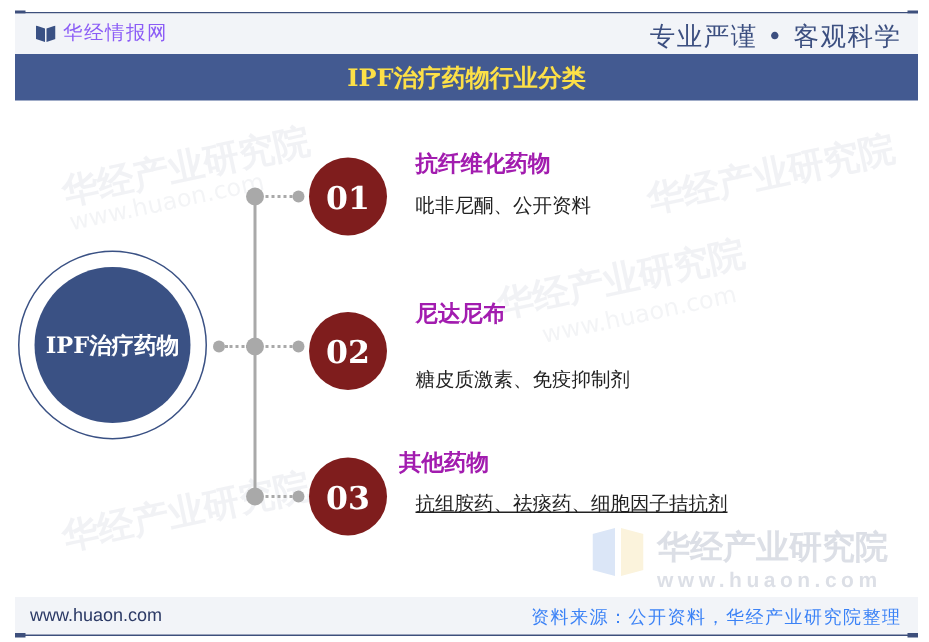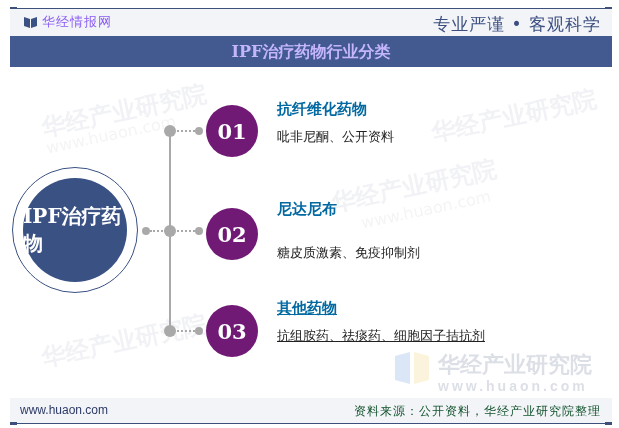--- a/index.html
+++ b/index.html
@@ -4,35 +4,35 @@
 <style>
   html, body { margin:0; padding:0; }
   body { width:619px; height:428px; position:relative; overflow:hidden; background:#ffffff; font-family:"DejaVu Sans", sans-serif; }
   .abs { position:absolute; }
   .topline { left:10px; top:8px; width:602px; height:1px; background:#3d4f7c; }
   .endcap { width:7px; height:3px; background:#3d4f7c; }
   .header { left:10px; top:9px; width:602px; height:27px; background:#f2f4f8; }
   .brand-icon { left:24px; top:17px; width:13px; height:11px; }
   .brand-text { left:42px; top:13px; font-size:13px; color:#8b5cf6; letter-spacing:1px; }
   .slogan { right:18px; top:13px; font-size:17px; color:#3c4f80; letter-spacing:1px; }
-  .titlebar { left:10px; top:36px; width:602px; height:31px; background:#435a91; color:#c4b5fd; text-align:center; font-family:"DejaVu Serif", serif; font-weight:bold; font-size:16px; line-height:31px; }
+  .titlebar { left:10px; top:36px; width:602px; height:31px; background:#435a91; color:#fde047; text-align:center; font-family:"DejaVu Serif", serif; font-weight:bold; font-size:16px; line-height:31px; }
   .wm { color:rgba(120,130,160,0.10); font-weight:bold; font-size:24px; transform:rotate(-12deg); white-space:nowrap; }
   .wm-url { color:rgba(120,130,160,0.09); font-size:16px; transform:rotate(-12deg); white-space:nowrap; }
   .big-outer { left:12px; top:167px; width:126px; height:126px; border-radius:50%; border:1px solid #3a5184; box-sizing:border-box; background:#fff; }
-  .big-inner { left:23px; top:178px; width:104px; height:104px; border-radius:50%; background:#3a5184; color:#fff; display:flex; align-items:center; justify-content:center; font-family:"DejaVu Serif", serif; font-weight:bold; font-size:20px; }
+  .big-inner { left:23px; top:178px; width:104px; height:104px; border-radius:50%; background:#3a5184; color:#fff; display:flex; align-items:center; justify-content:center; font-family:"DejaVu Serif", serif; font-weight:bold; font-size:15px; }
   .vline { left:169px; top:131px; width:2px; height:200px; background:#a9a9a9; }
   .dot-lg { width:12px; height:12px; border-radius:50%; background:#a9a9a9; }
   .dot-sm { width:8px; height:8px; border-radius:50%; background:#a9a9a9; }
   .dotted { height:0; border-top:2px dotted #a9a9a9; }
-  .num { width:52px; height:52px; border-radius:50%; background:#701a75; color:#fff; font-family:"DejaVu Serif", serif; font-weight:bold; font-size:21px; display:flex; align-items:center; justify-content:center; }
-  .item-title { font-size:15px; font-weight:bold; color:#0369a1; font-family:"DejaVu Serif", serif; }
+  .num { width:52px; height:52px; border-radius:50%; background:#7f1d1d; color:#fff; font-family:"DejaVu Serif", serif; font-weight:bold; font-size:21px; display:flex; align-items:center; justify-content:center; }
+  .item-title { font-size:15px; font-weight:bold; color:#a21caf; font-family:"DejaVu Serif", serif; }
   .item-desc { font-size:13px; color:#222; }
   .footer { left:10px; top:398px; width:602px; height:25px; background:#f2f4f8; }
   .footer-url { left:20px; top:403px; font-size:12px; color:#2c3a66; font-family:"Liberation Sans", sans-serif; }
-  .footer-src { right:18px; top:403px; font-size:12px; color:#14532d; letter-spacing:1px; }
+  .footer-src { right:18px; top:403px; font-size:12px; color:#3b82f6; letter-spacing:1px; }
   .botline { left:10px; top:423px; width:602px; height:1px; background:#3d4f7c; }
 </style>
 </head>
 <body>
 
 <div class="abs topline"></div>
 <div class="abs endcap" style="left:10px;top:7px;"></div>
 <div class="abs endcap" style="left:605px;top:7px;"></div>
 
 <div class="abs header"></div>
@@ -85,21 +85,21 @@
   </div>
 <div class="abs item-title" style="left:277px;top:200px;">尼达尼布</div>
 <div class="abs item-desc" style="left:277px;top:244px;">糖皮质激素、免疫抑制剂</div>
 
 <div class="abs dot-lg" style="left:164px;top:325px;"></div>
 <div class="abs dotted" style="left:177px;top:330px;width:18px;"></div>
 <div class="abs dot-sm" style="left:195px;top:327px;"></div>
 <div class="abs num" style="left:206px;top:305px;">
     <span>03</span>
   </div>
-<div class="abs item-title" style="left:277px;top:299px;text-decoration:underline;">其他药物</div>
+<div class="abs item-title" style="left:266px;top:299px;">其他药物</div>
 <div class="abs item-desc" style="left:277px;top:327px;text-decoration:underline;">抗组胺药、祛痰药、细胞因子拮抗剂</div>
 
 <div class="abs footer"></div>
 <div class="abs footer-url">www.huaon.com</div>
 <div class="abs footer-src">资料来源：公开资料，华经产业研究院整理</div>
 <div class="abs botline"></div>
 <div class="abs endcap" style="left:10px;top:422px;"></div>
 <div class="abs endcap" style="left:605px;top:422px;"></div>
 
 </body></html>

